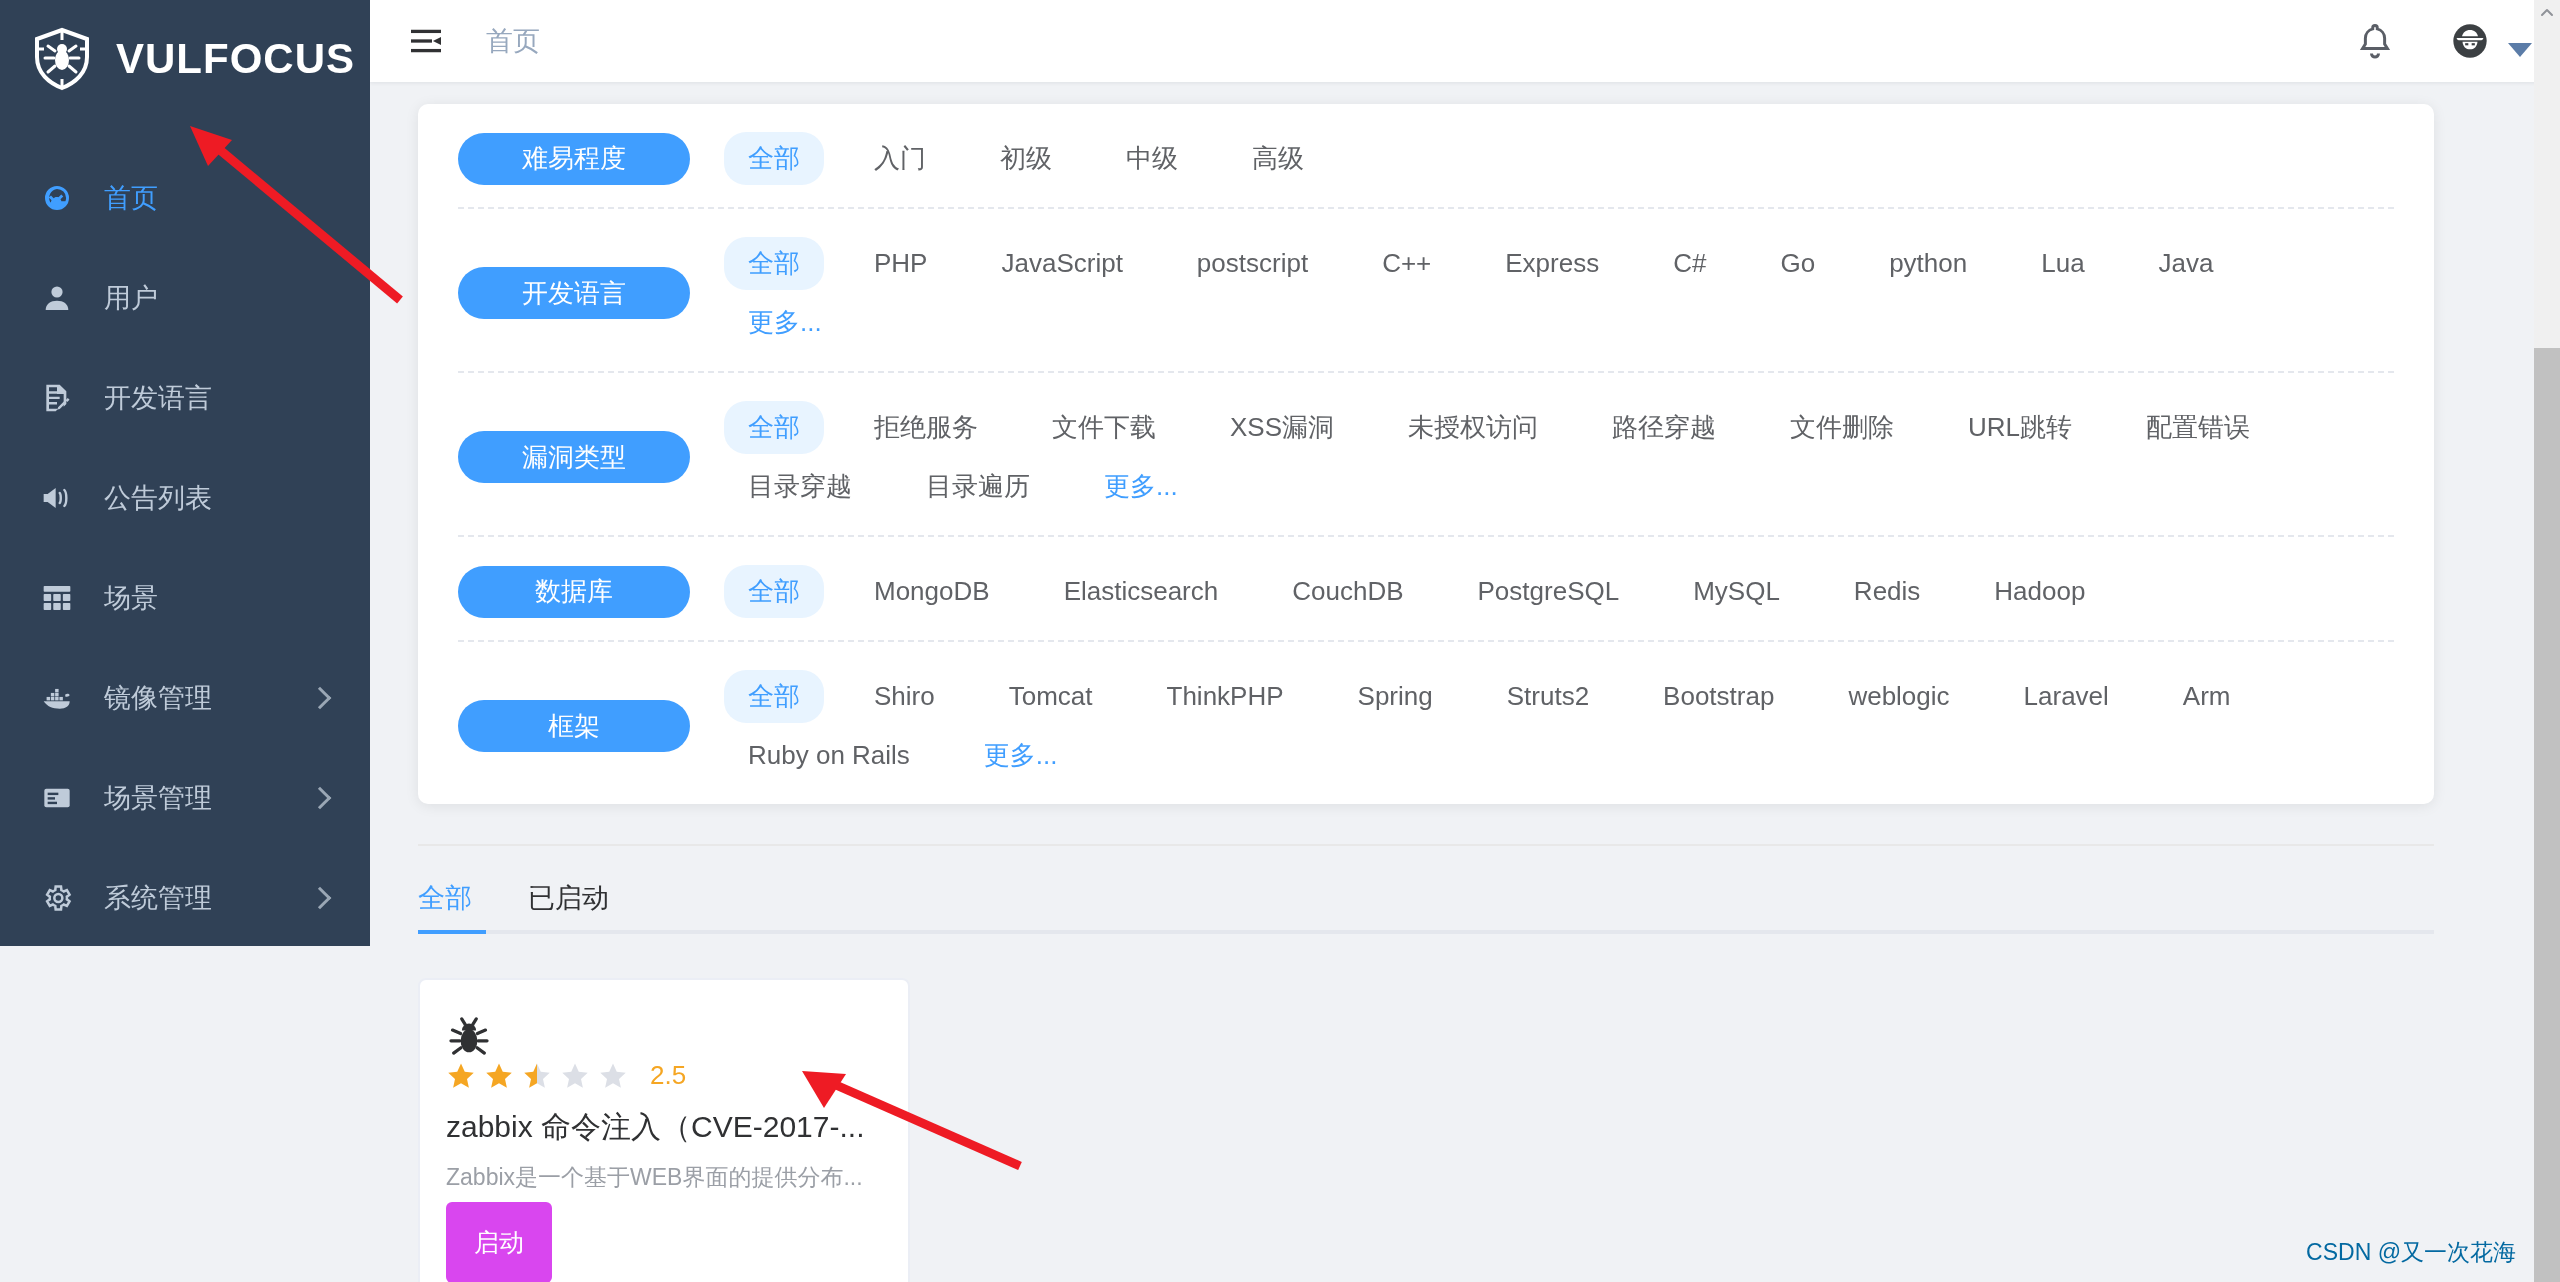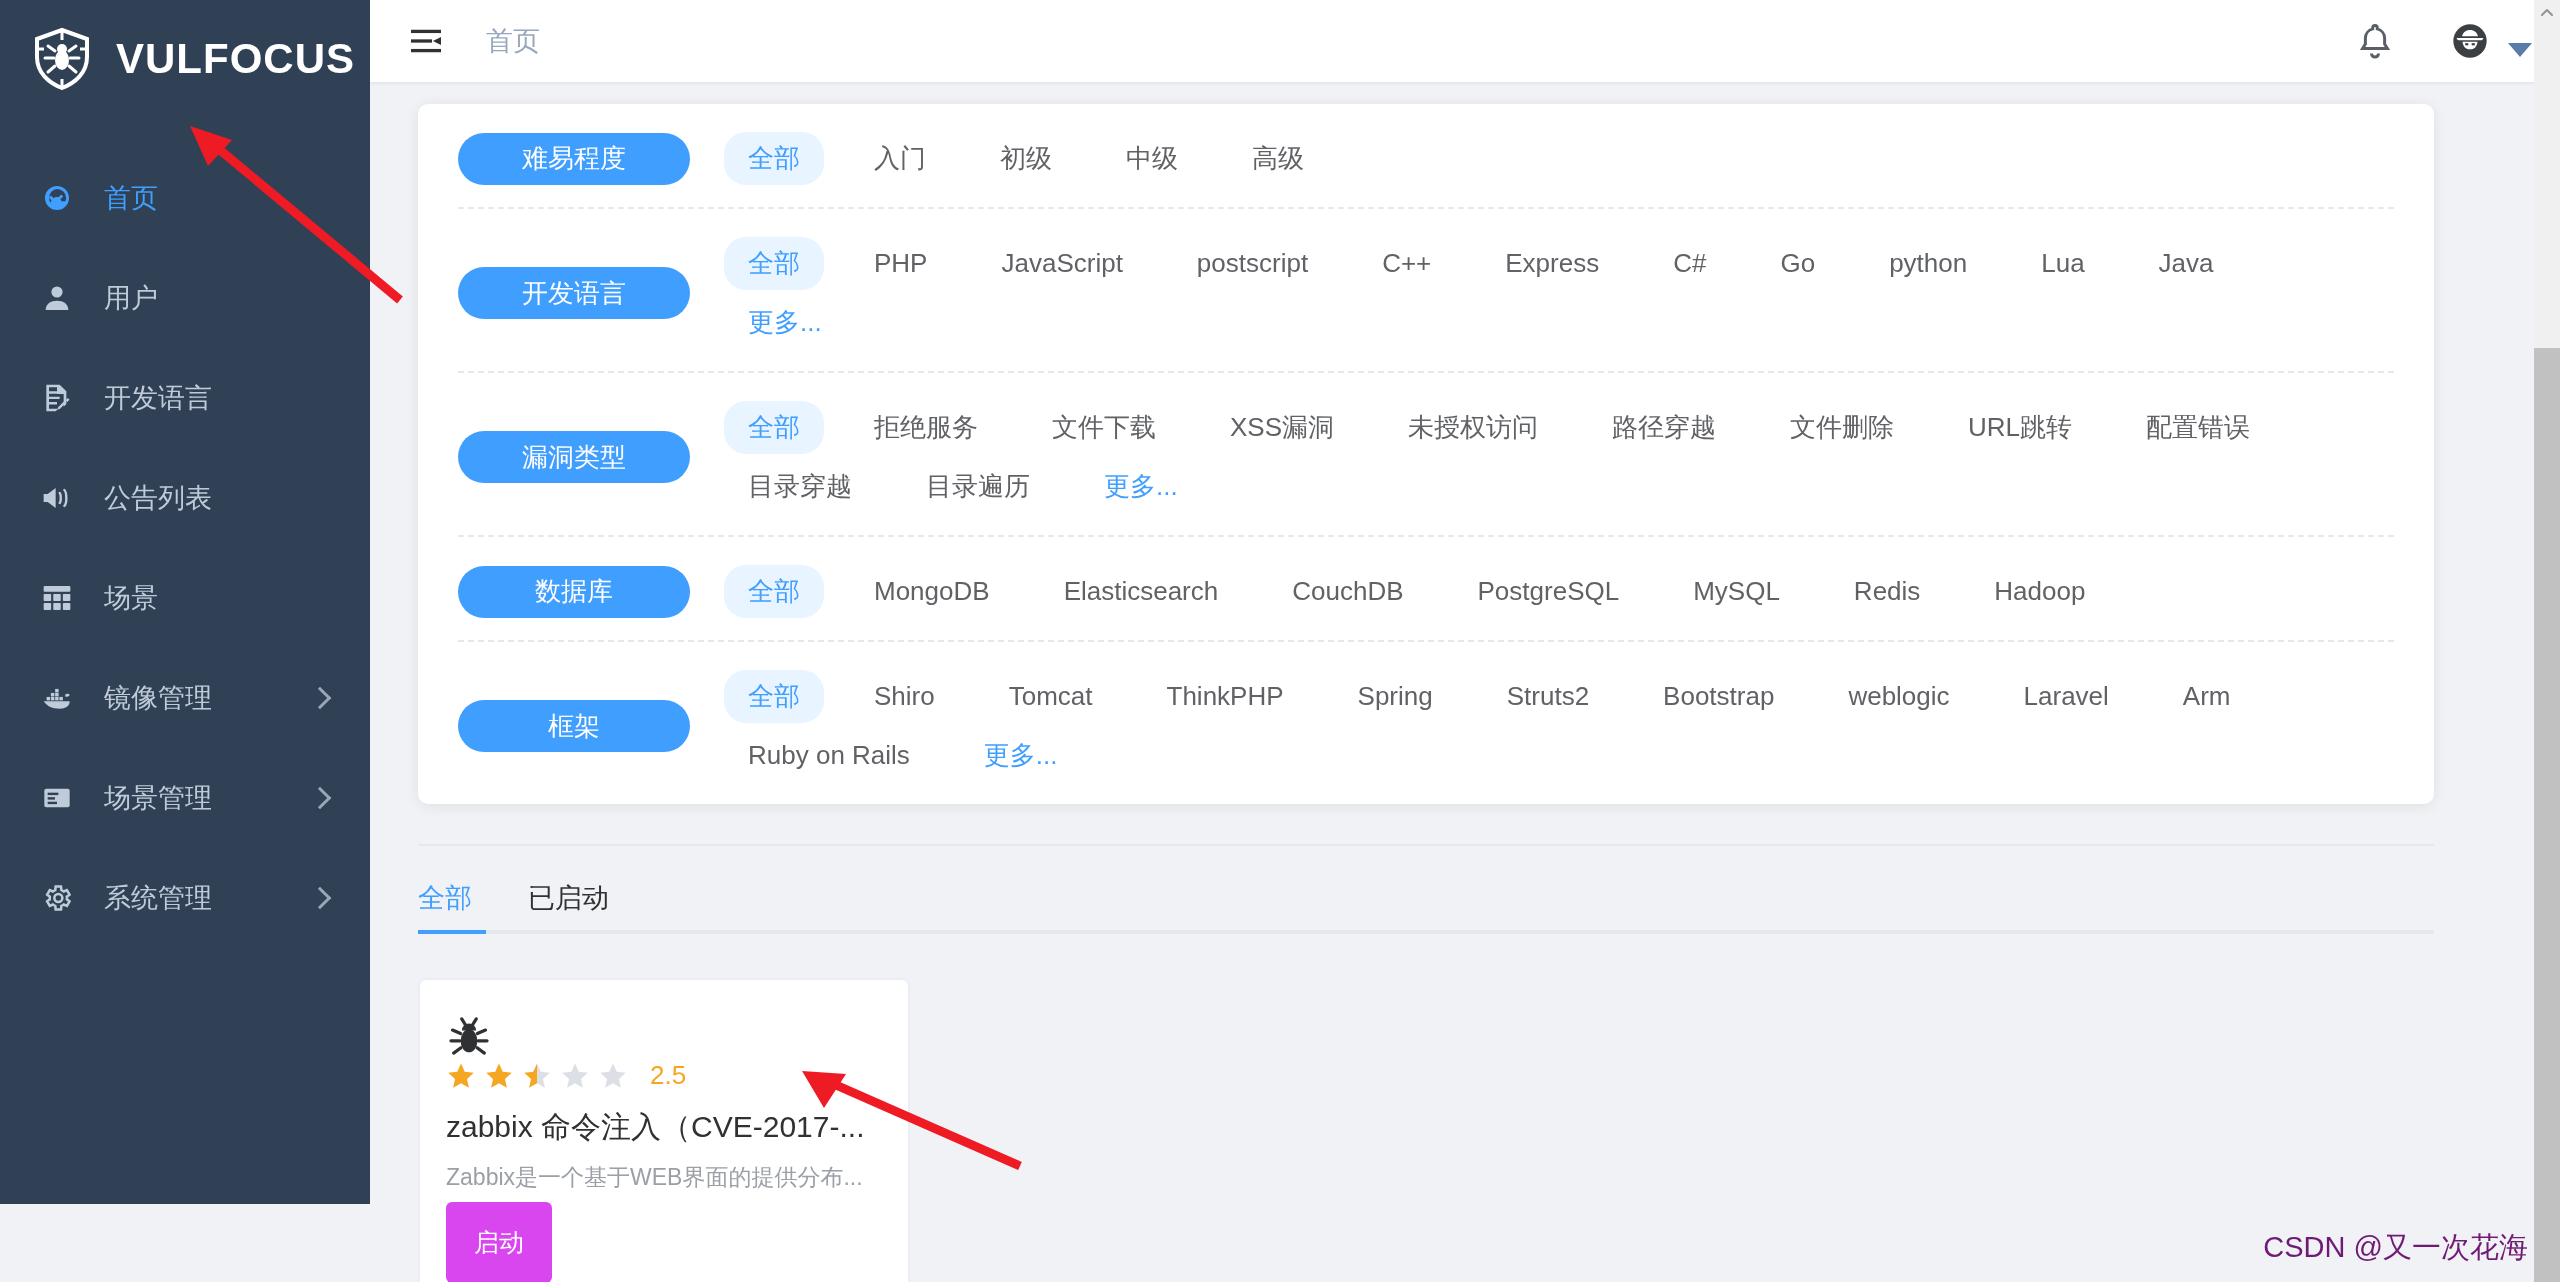--- a/index.html
+++ b/index.html
@@ -5,21 +5,21 @@
   * { margin:0; padding:0; box-sizing:border-box; }
   html, body {
     width:2560px; height:1282px;
     font-family:"Liberation Sans","DejaVu Sans",sans-serif;
     background:#f0f2f5; overflow:hidden;
   }
   .app { display:flex; width:2560px; height:1282px; position:relative; }
 
   
   .sidebar {
-    width:370px; flex:0 0 370px; background:#304156; height:1204px;
+    width:370px; flex:0 0 370px; background:#304156; height:946px;
     position:relative; z-index:5;
   }
   .logo-row { height:118px; display:flex; align-items:center; padding-left:30px; gap:22px; }
   .logo-mark { width:64px; height:64px; flex:0 0 64px; }
   .logo-text { color:#fff; font-size:42px; font-weight:bold; letter-spacing:1px; }
   .menu { padding-top:30px; }
   .menu-item {
     display:flex; align-items:center; height:100px; padding-left:40px; gap:30px;
     color:#bfcbd9; font-size:27px; position:relative; cursor:pointer;
   }
@@ -131,21 +131,21 @@
   }
   .scroll-up-btn svg { width:16px; height:16px; display:block; }
   .scrollbar-thumb {
     position:absolute; right:0; top:348px; width:26px; height:934px; background:#c1c1c1;
   }
 
   
   .anno { position:absolute; pointer-events:none; z-index:30; }
 
   .watermark {
-    position:absolute; right:32px; bottom:14px; font-size:29px; color:#701a75;
+    position:absolute; right:44px; bottom:14px; font-size:23px; color:#0369a1;
     font-family:"Liberation Sans","DejaVu Sans",sans-serif; z-index:25;
   }
 </style>
 </head>
 <body>
 
 <div class="app">
 
   <aside class="sidebar">
     <div class="logo-row">

